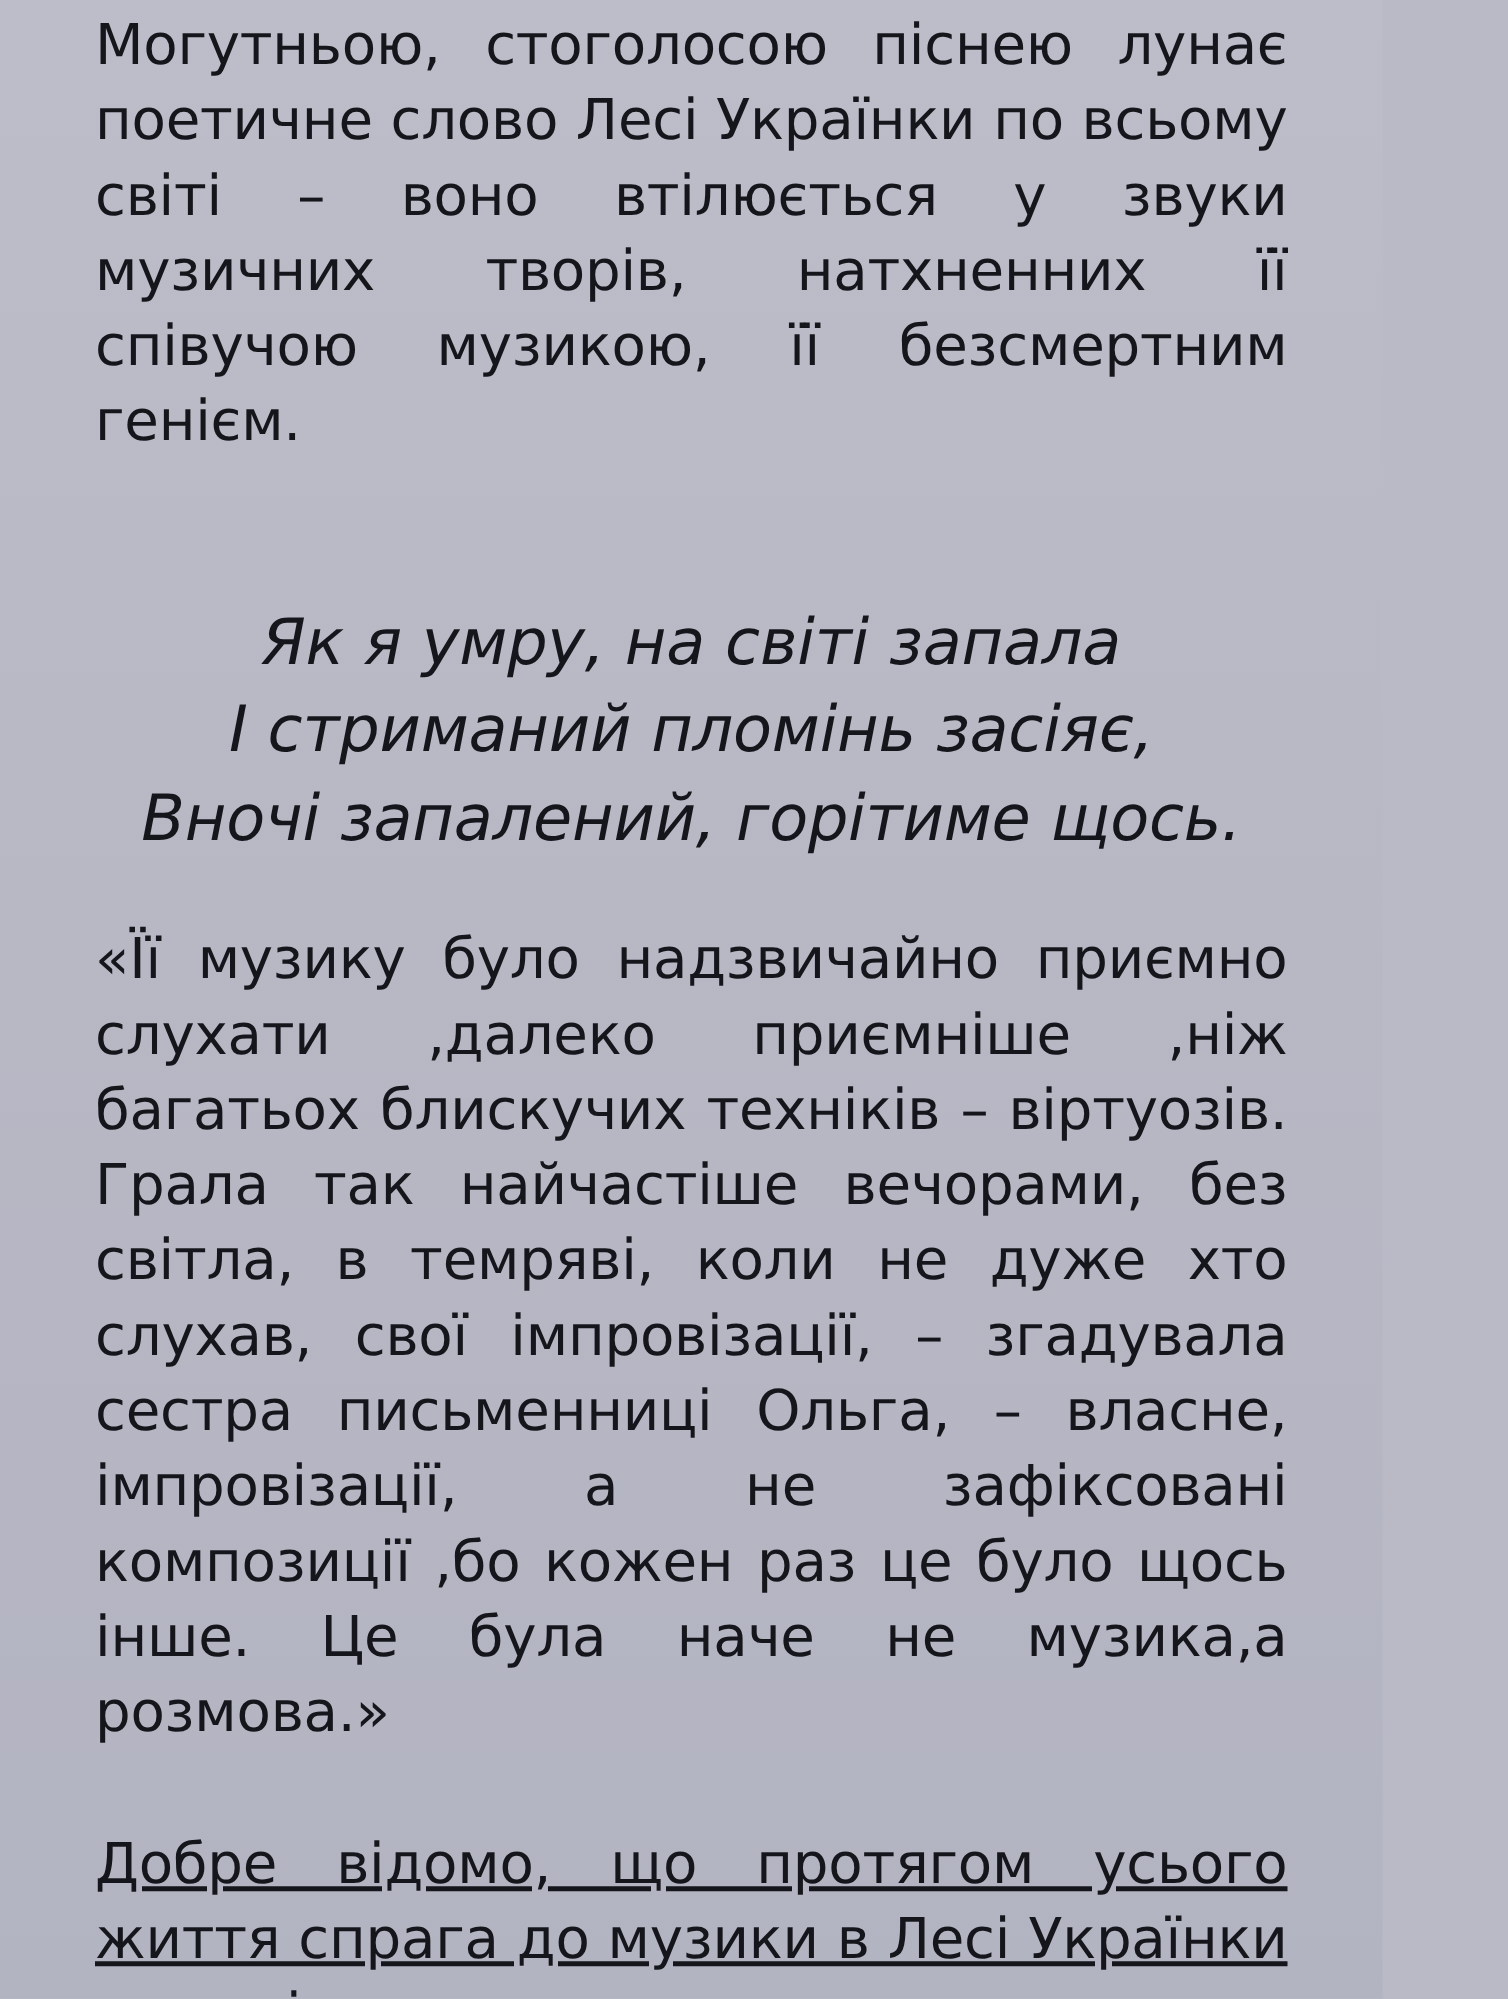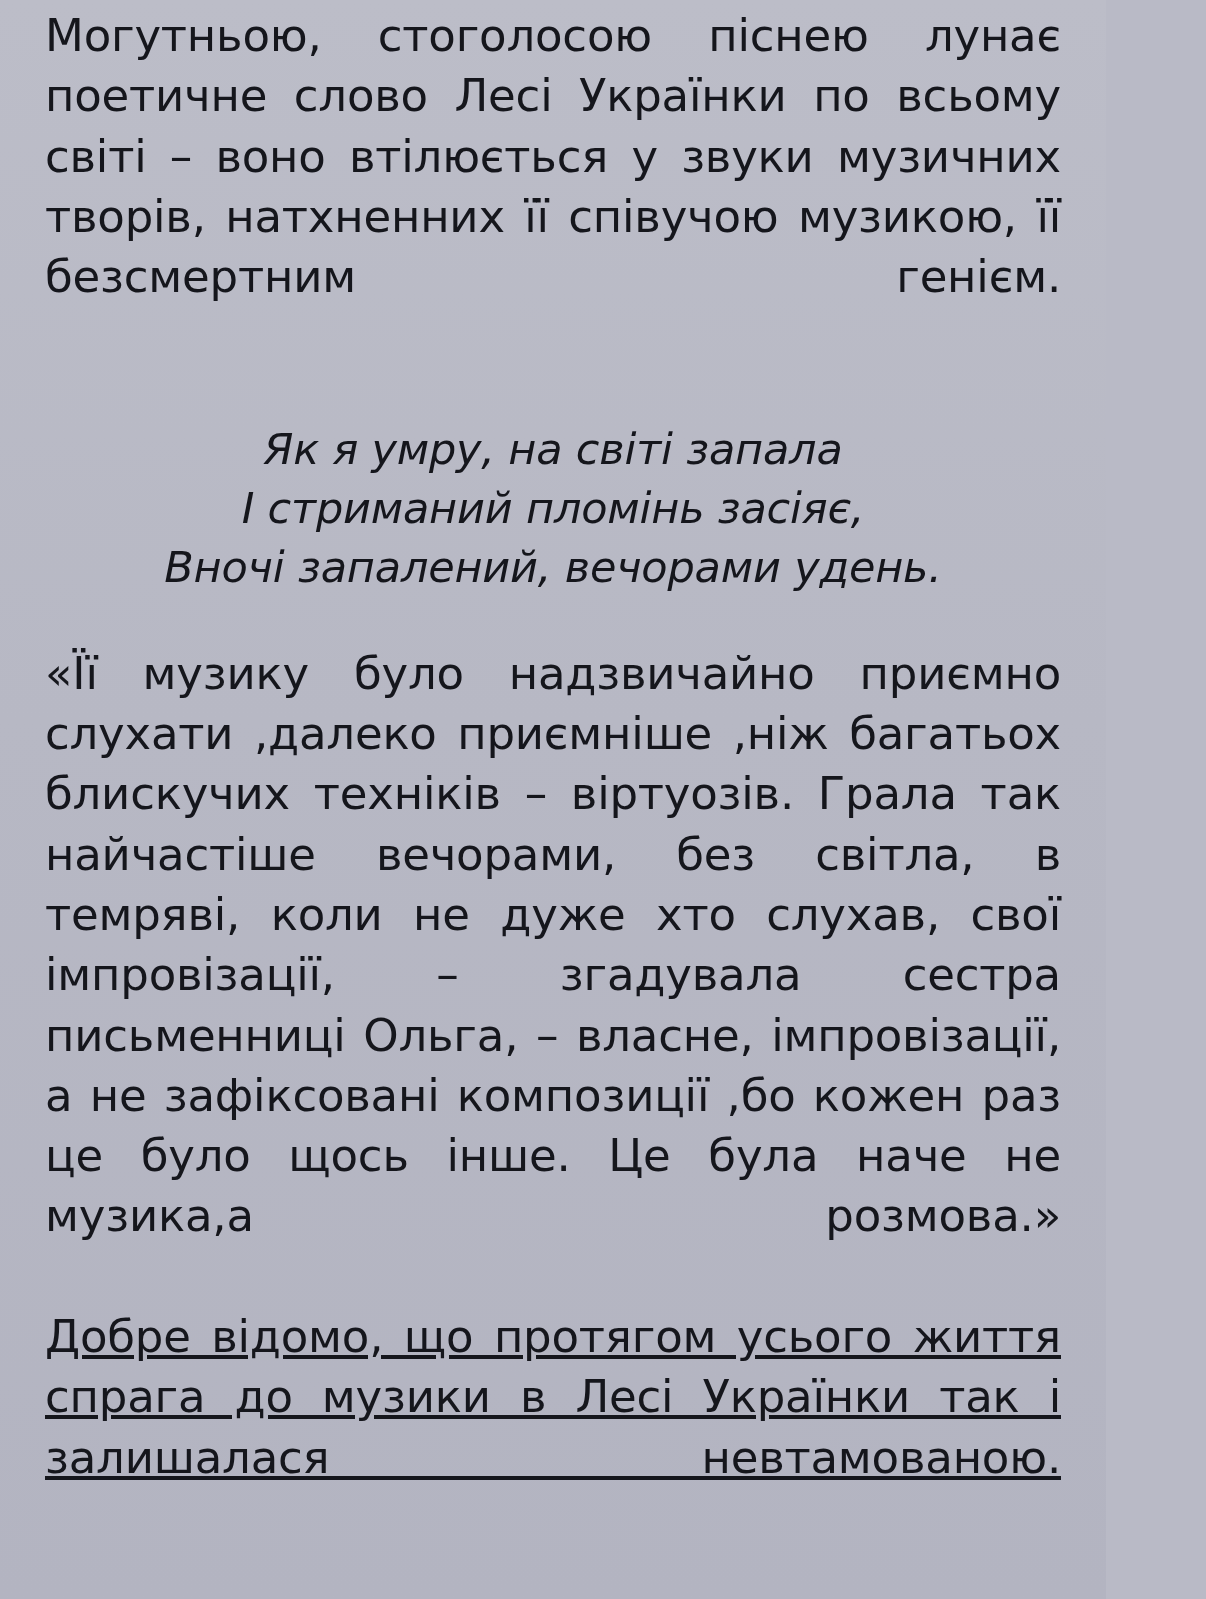--- a/index.html
+++ b/index.html
@@ -12,40 +12,40 @@
     background: #b9bac6;
     font-family: "DejaVu Sans", sans-serif;
     color: #15161c;
     overflow: hidden;
   }
   .page {
     position: relative;
     width: 1106px;
     height: 1599px;
     box-sizing: border-box;
-    padding: 0 45px;
+    padding: 0 76px;
     background: linear-gradient(180deg, #bcbdc8 0%, #b7b8c4 45%, #b3b4c1 100%);
   }
   .para {
     font-size: 45px;
     line-height: 1.34;
     text-align: justify;
     text-justify: inter-word;
     letter-spacing: -0.2px;
     margin: 0;
     font-weight: 400;
   }
   .para-intro {
     padding-top: 6px;
   }
   .verse {
     margin: 52px 0 46px 0;
     text-align: center;
     font-style: italic;
-    font-size: 43px;
+    font-size: 51px;
     line-height: 1.38;
     letter-spacing: -0.2px;
   }
   .verse-line {
     display: block;
     white-space: nowrap;
   }
   .para-quote {
     margin-top: 0;
   }
@@ -63,20 +63,20 @@
 </head>
 <body>
 
 <div class="page">
 
   <p class="para para-intro">Могутньою, стоголосою піснею лунає поетичне слово Лесі Українки по всьому світі – воно втілюється у звуки музичних творів, натхненних її співучою музикою, її безсмертним генієм.</p>
 
   <div class="verse">
     <span class="verse-line">Як я умру, на світі запала</span>
     <span class="verse-line">І стриманий пломінь засіяє,</span>
-    <span class="verse-line">Вночі запалений, вечорами удень.</span>
+    <span class="verse-line">Вночі запалений, горітиме щось.</span>
   </div>
 
   <p class="para para-quote">«Її музику було надзвичайно приємно слухати ,далеко приємніше ,ніж багатьох блискучих техніків – віртуозів. Грала так найчастіше вечорами, без світла, в темряві, коли не дуже хто слухав, свої імпровізації, – згадувала сестра письменниці Ольга, – власне, імпровізації, а не зафіксовані композиції ,бо кожен раз це було щось інше. Це була наче не музика,а розмова.»</p>
 
   <p class="para para-tail">Добре відомо, що протягом усього життя спрага до музики в Лесі Українки так і залишалася невтамованою.</p>
 
 </div>
 
 </body></html>

